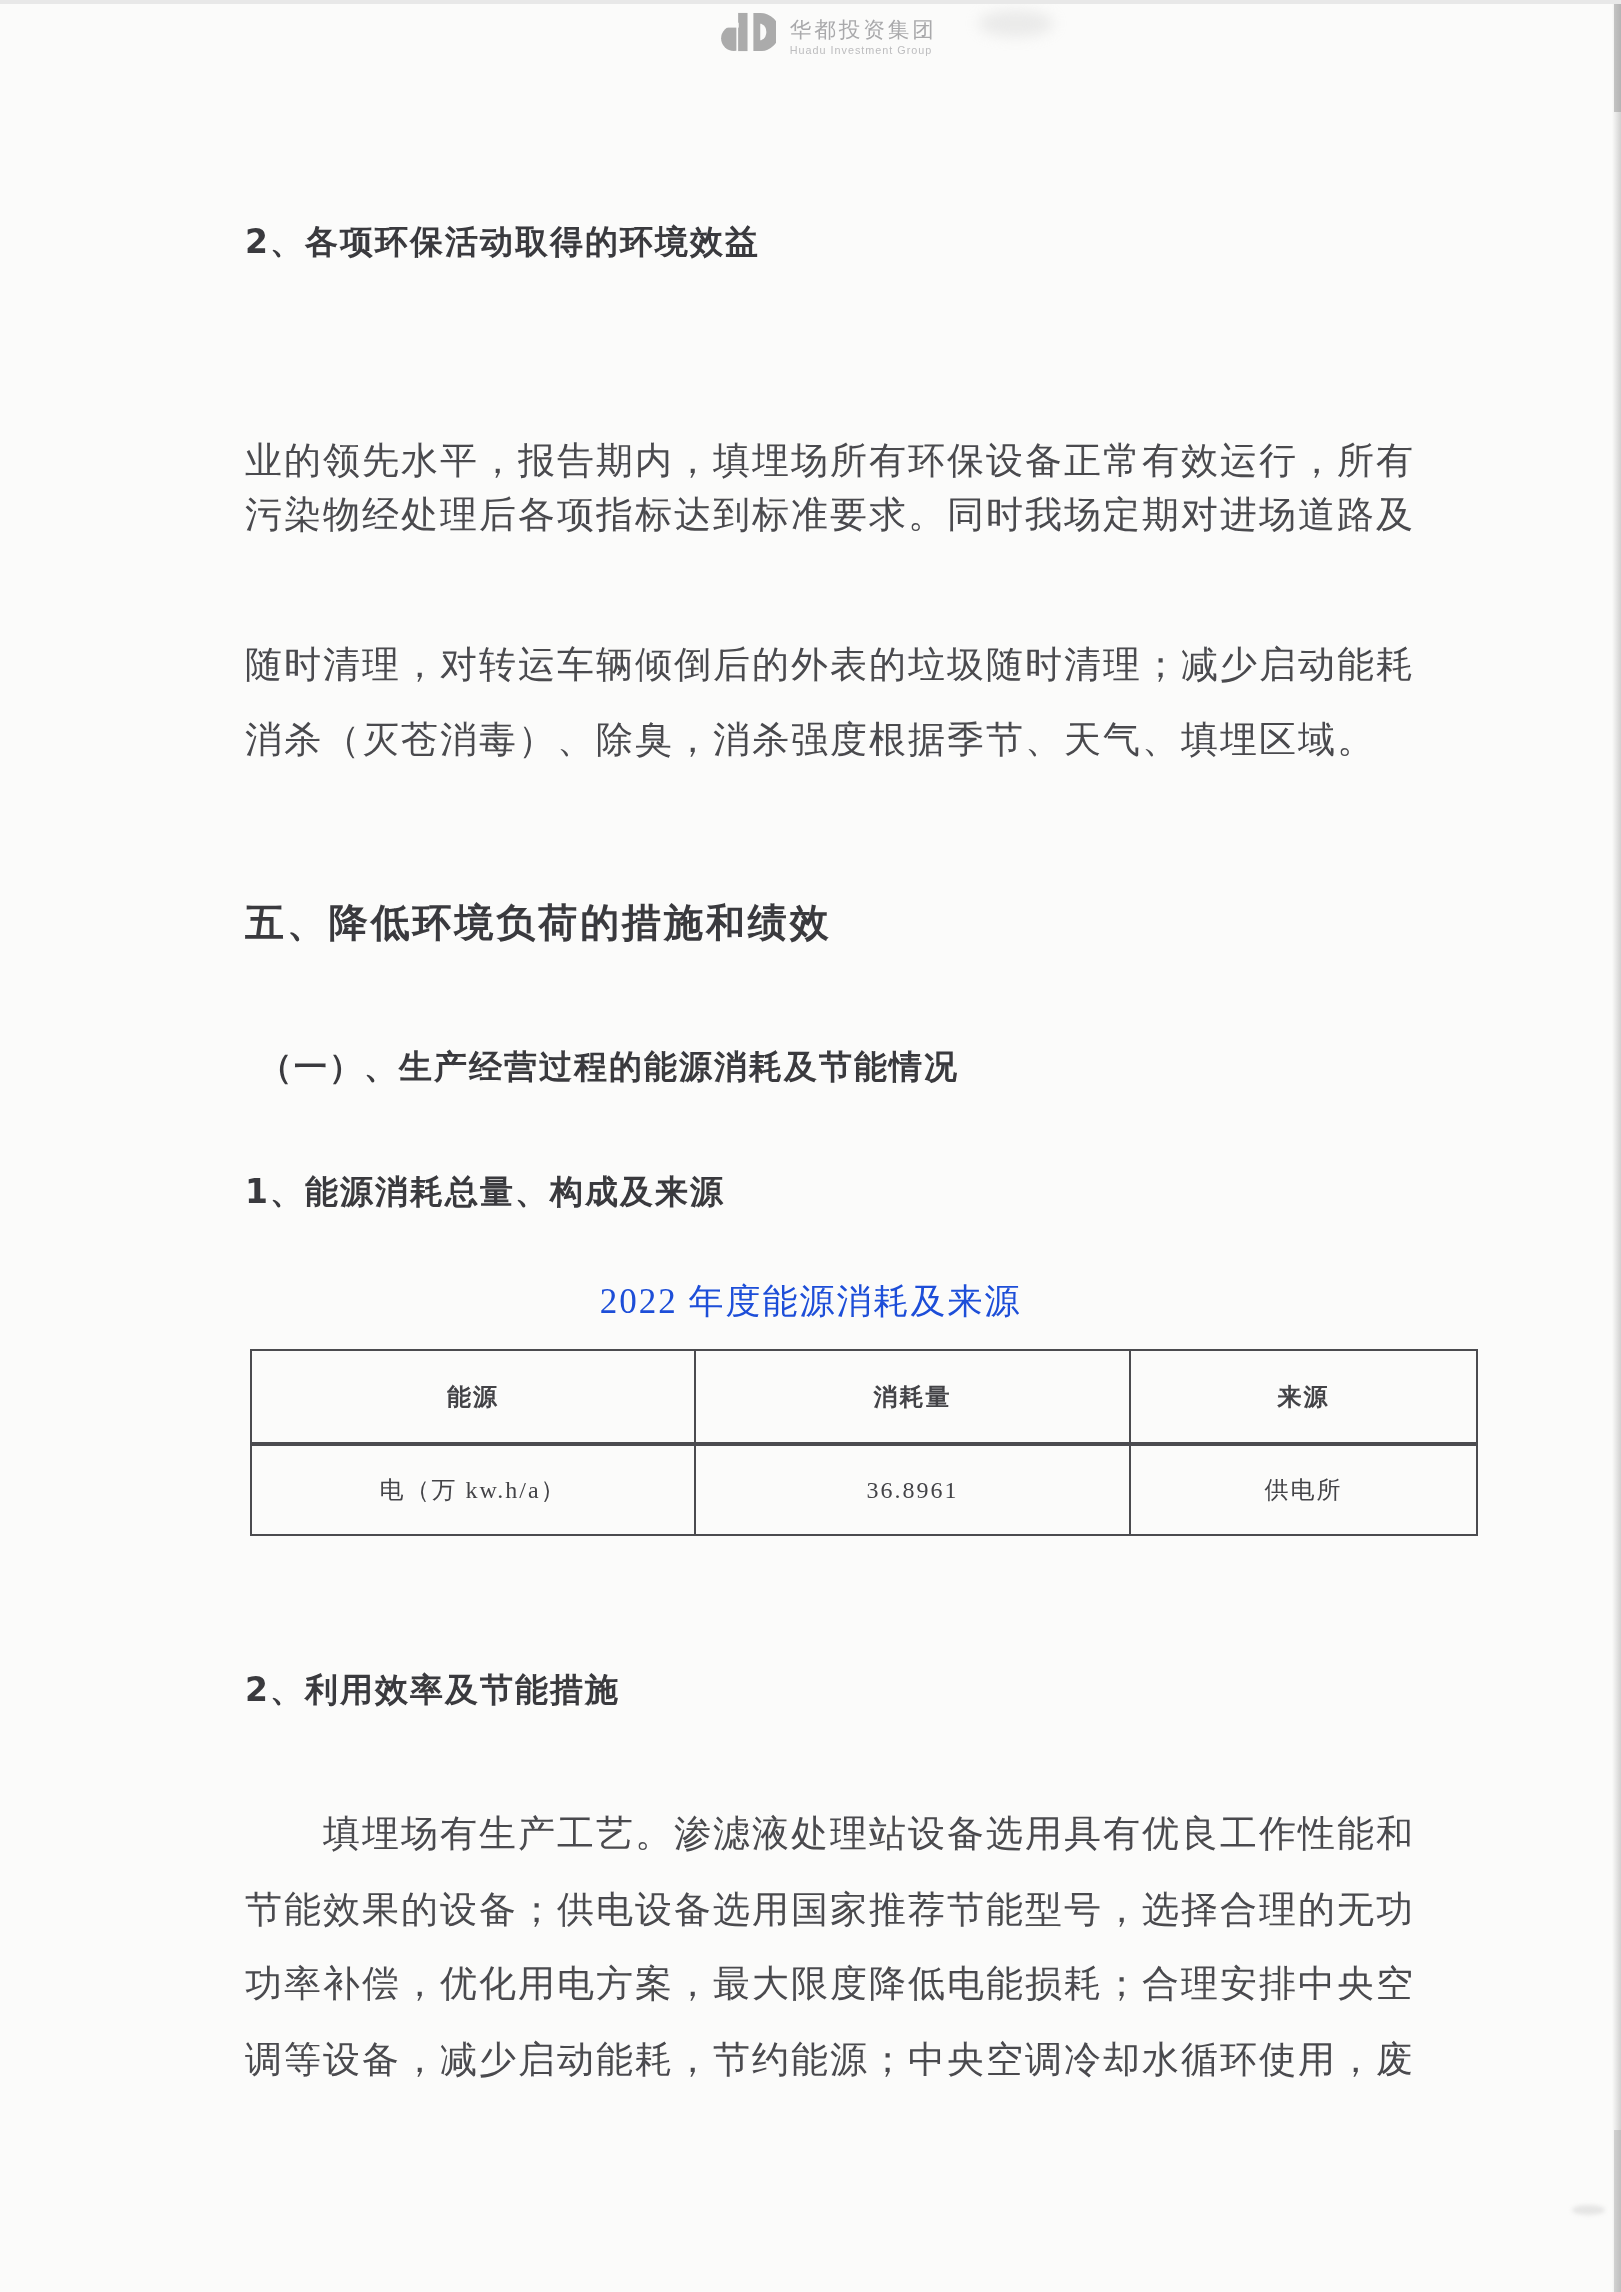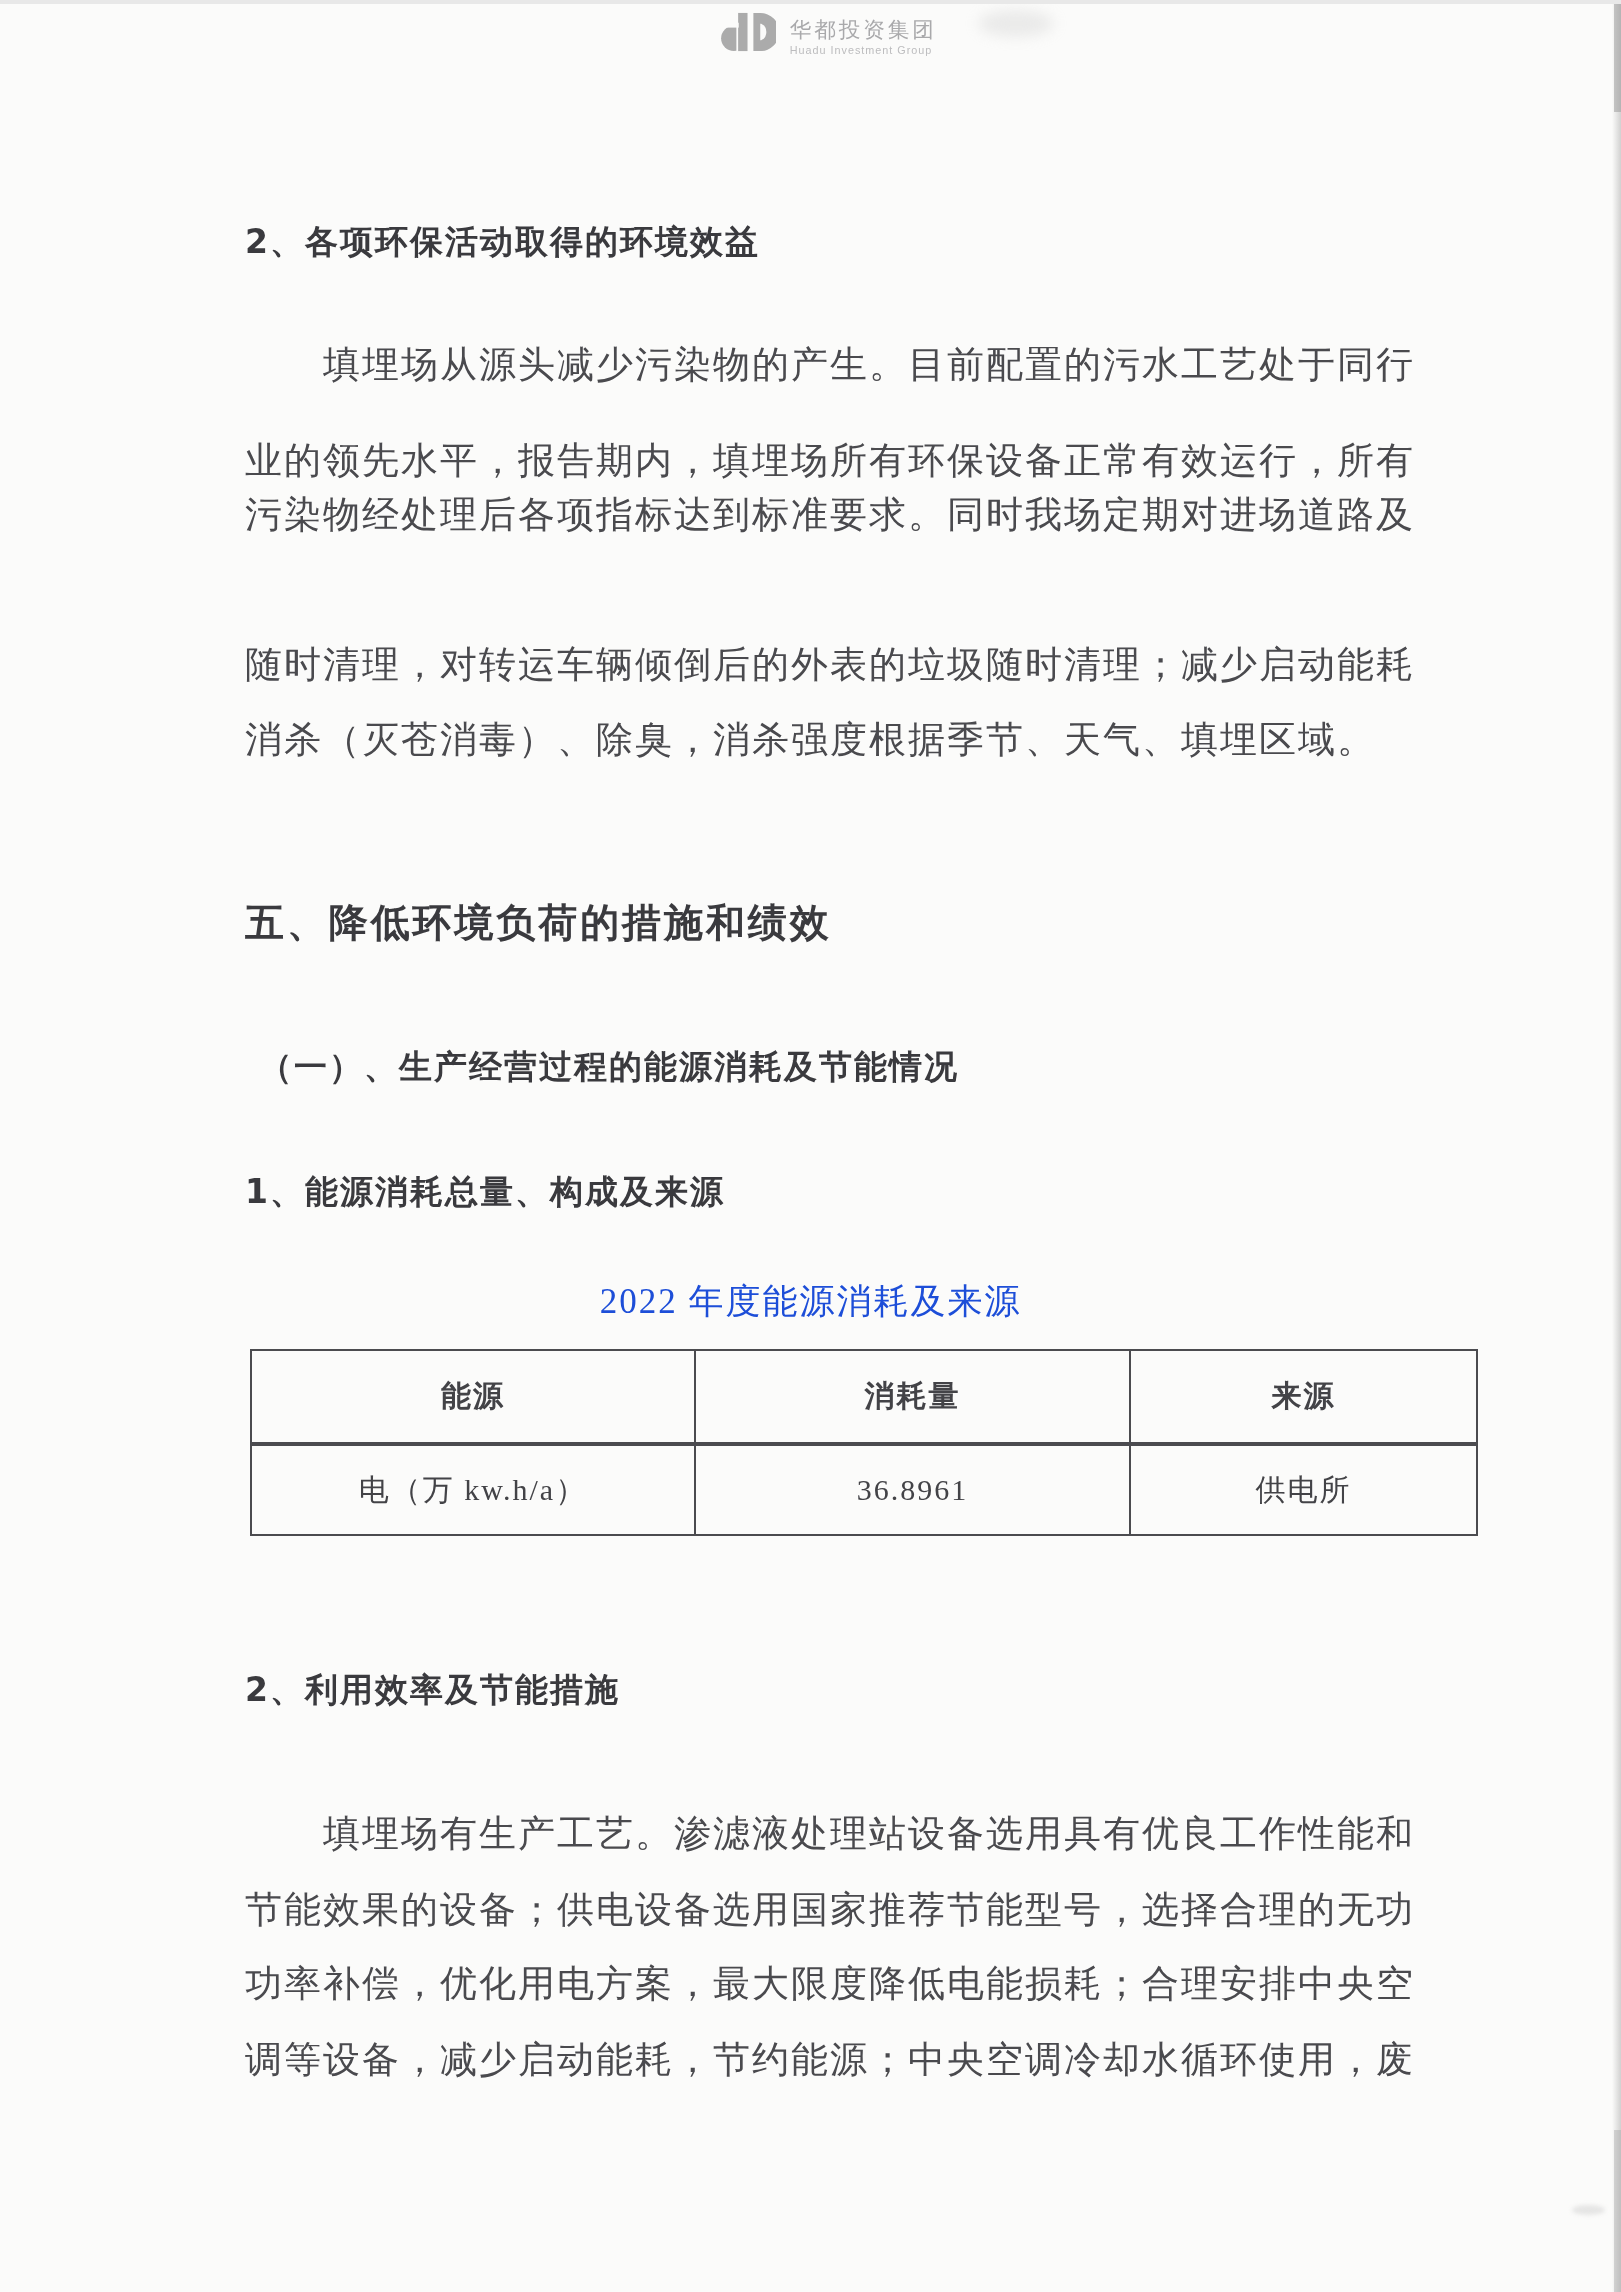--- a/index.html
+++ b/index.html
@@ -77,21 +77,21 @@
     position:absolute; left:0; right:0; top:1274px;
     text-align:center; font-size:35px; color:#1d4ed8; letter-spacing:2px;
   }
   .energy-table {
     position:absolute; left:250px; top:1345px;
     border-collapse:collapse; table-layout:fixed;
   }
   .energy-table td, .energy-table th {
     border:2.9px solid #4b4b4f;
     text-align:center; vertical-align:middle;
-    font-size:30px; color:#434347;
+    font-size:24px; color:#434347;
     letter-spacing:2px;
   }
   .energy-table th {
     height:89px; font-weight:600; border-bottom-width:4.9px;
     font-family:"Liberation Serif", serif;
   }
   .energy-table td { height:86px; }
   .col1 { width:440px; } .col2 { width:431px; } .col3 { width:343px; }
 
   
@@ -122,21 +122,20 @@
   </div>
 
   <div class="smudge"></div>
   <div class="scan-edge"></div>
   <div class="scan-edge-top"></div>
   <div class="scan-edge-bottom"></div>
   <div class="speck"></div>
 
   <div class="h-bold h-env">2、各项环保活动取得的环境效益</div>
 
-  <div class="pline indent p1-0">填埋场从源头减少污染物的产生。目前配置的污水工艺处于同行</div>
   <div class="pline p1-1">业的领先水平，报告期内，填埋场所有环保设备正常有效运行，所有</div>
   <div class="pline p1-2">污染物经处理后各项指标达到标准要求。同时我场定期对进场道路及</div>
   <div class="pline p1-4">随时清理，对转运车辆倾倒后的外表的垃圾随时清理；减少启动能耗</div>
   <div class="pline p1-5">消杀（灭苍消毒）、除臭，消杀强度根据季节、天气、填埋区域。</div>
 
   <div class="h-bold h-sec5">五、降低环境负荷的措施和绩效</div>
   <div class="h-bold h-sub1">（一）、生产经营过程的能源消耗及节能情况</div>
   <div class="h-bold h-item1">1、能源消耗总量、构成及来源</div>
 
   <div class="tbl-title">2022 年度能源消耗及来源</div>

